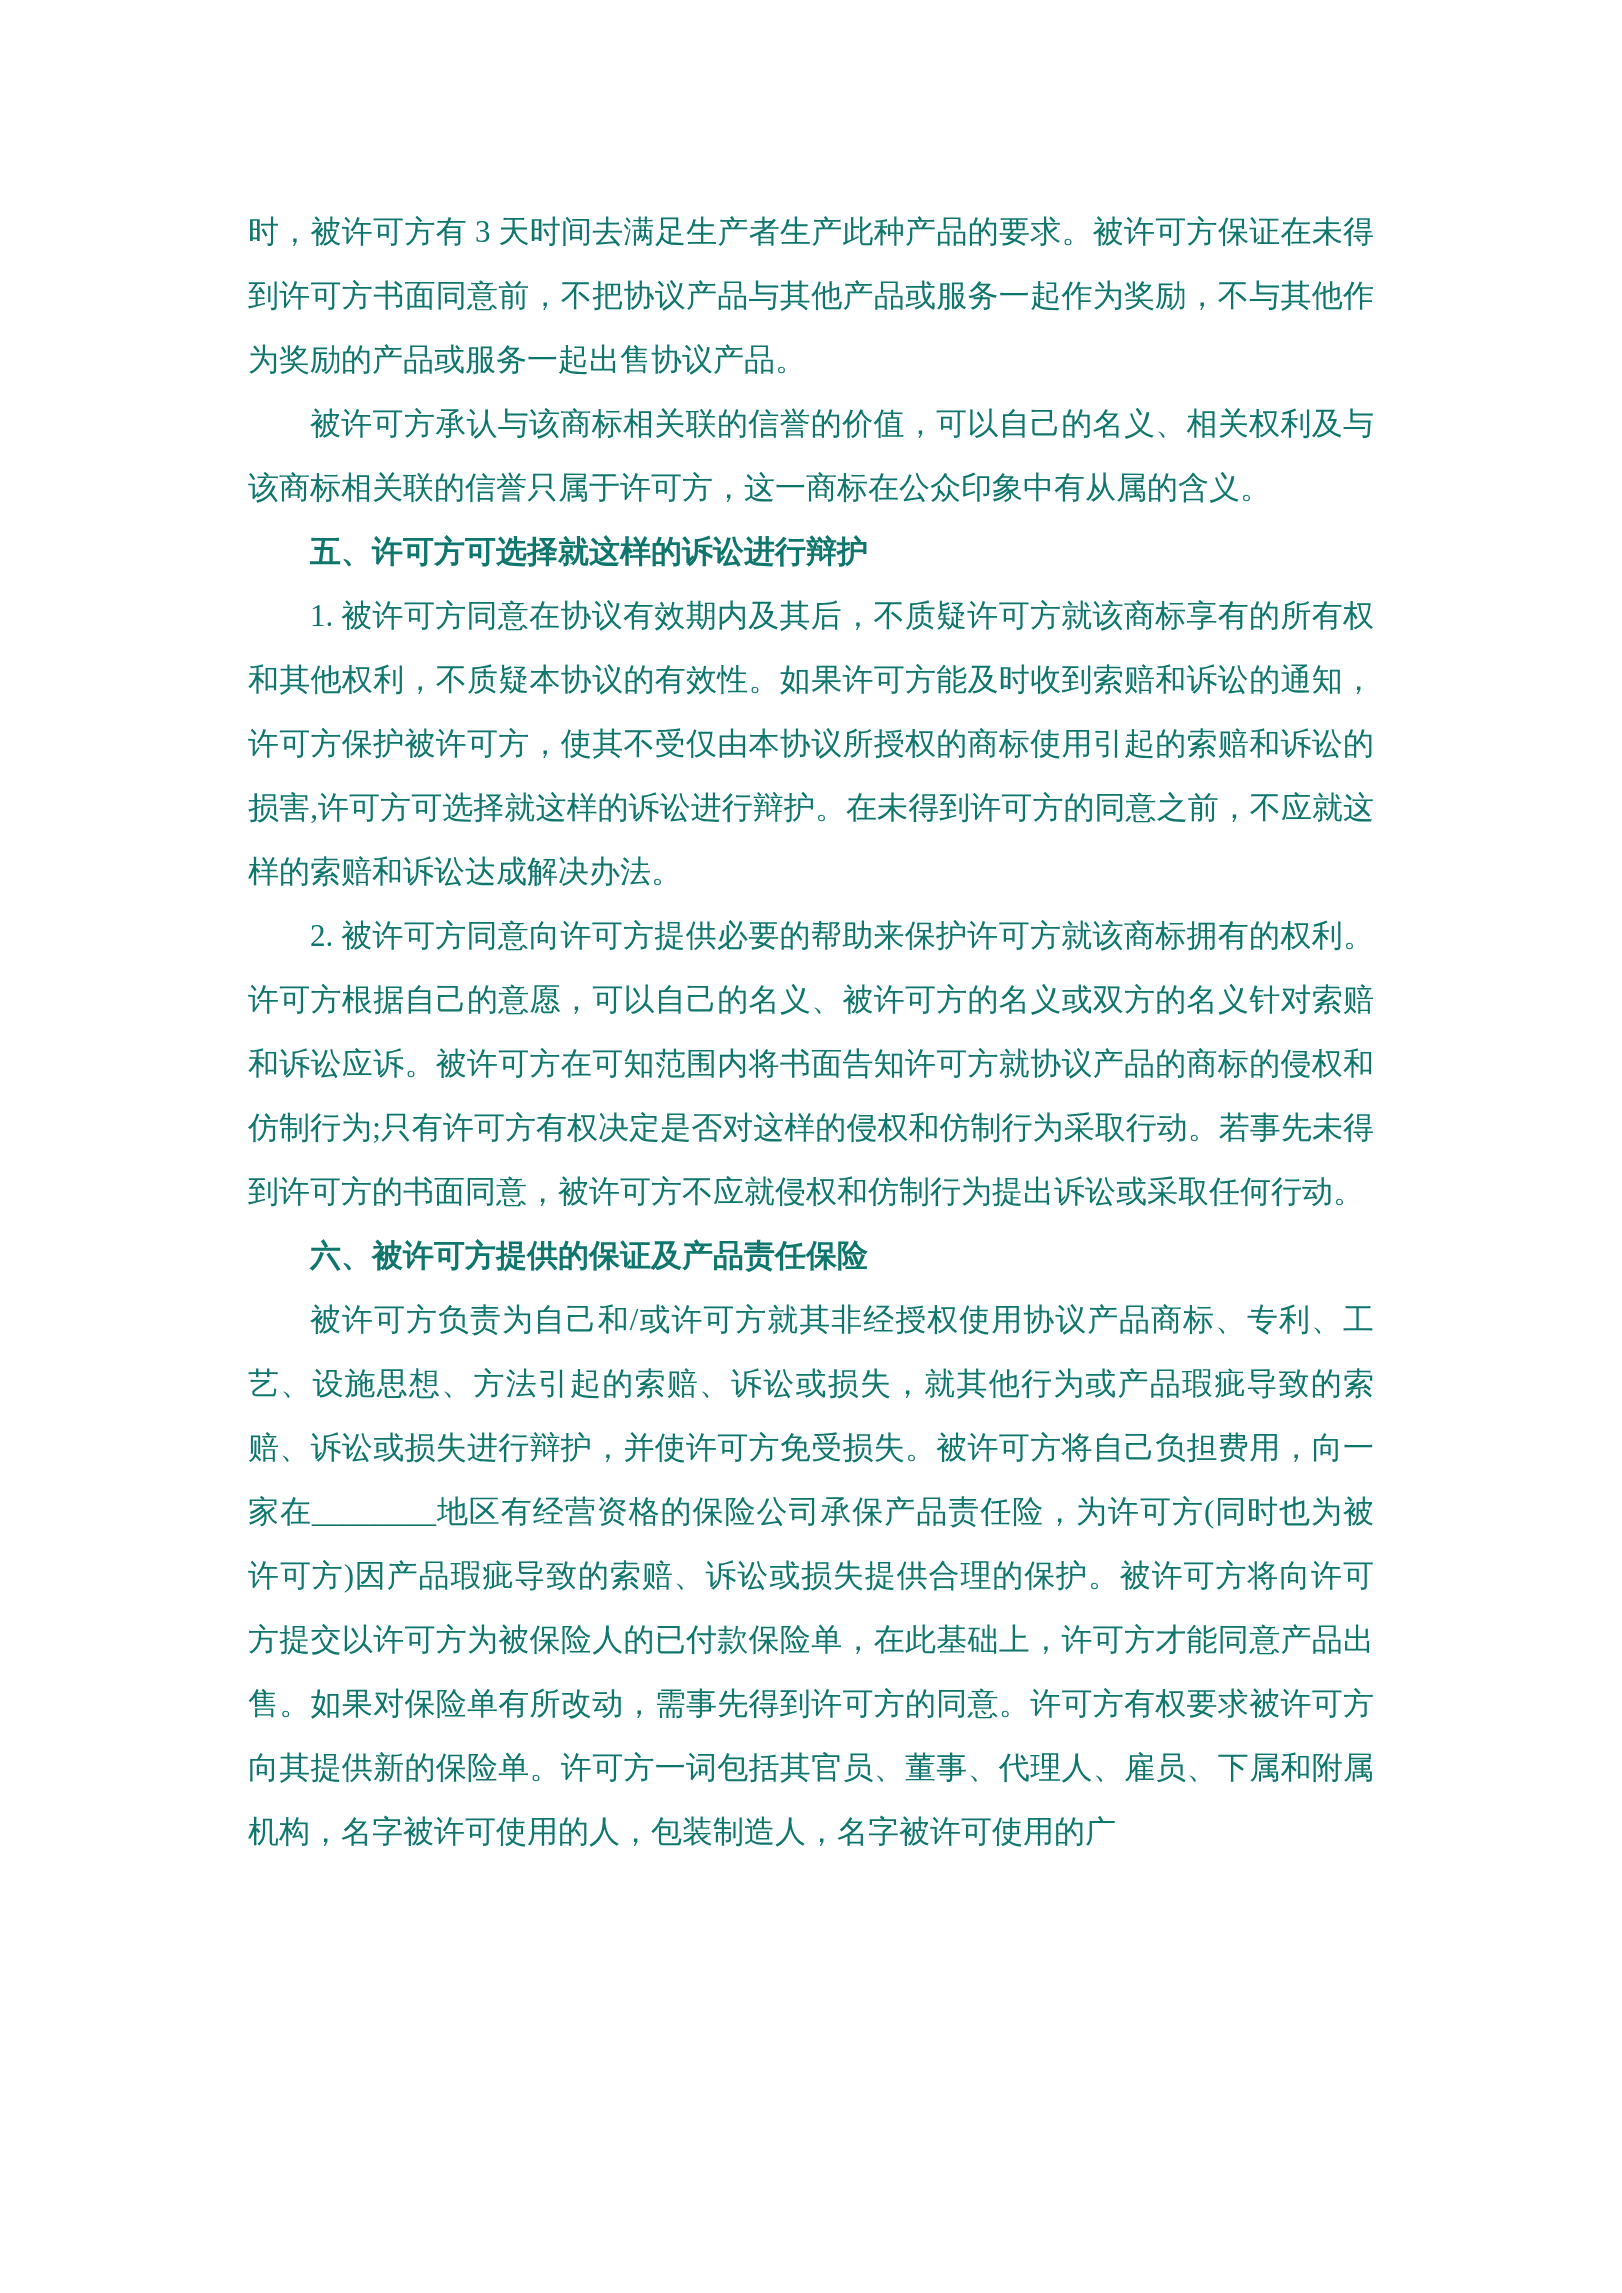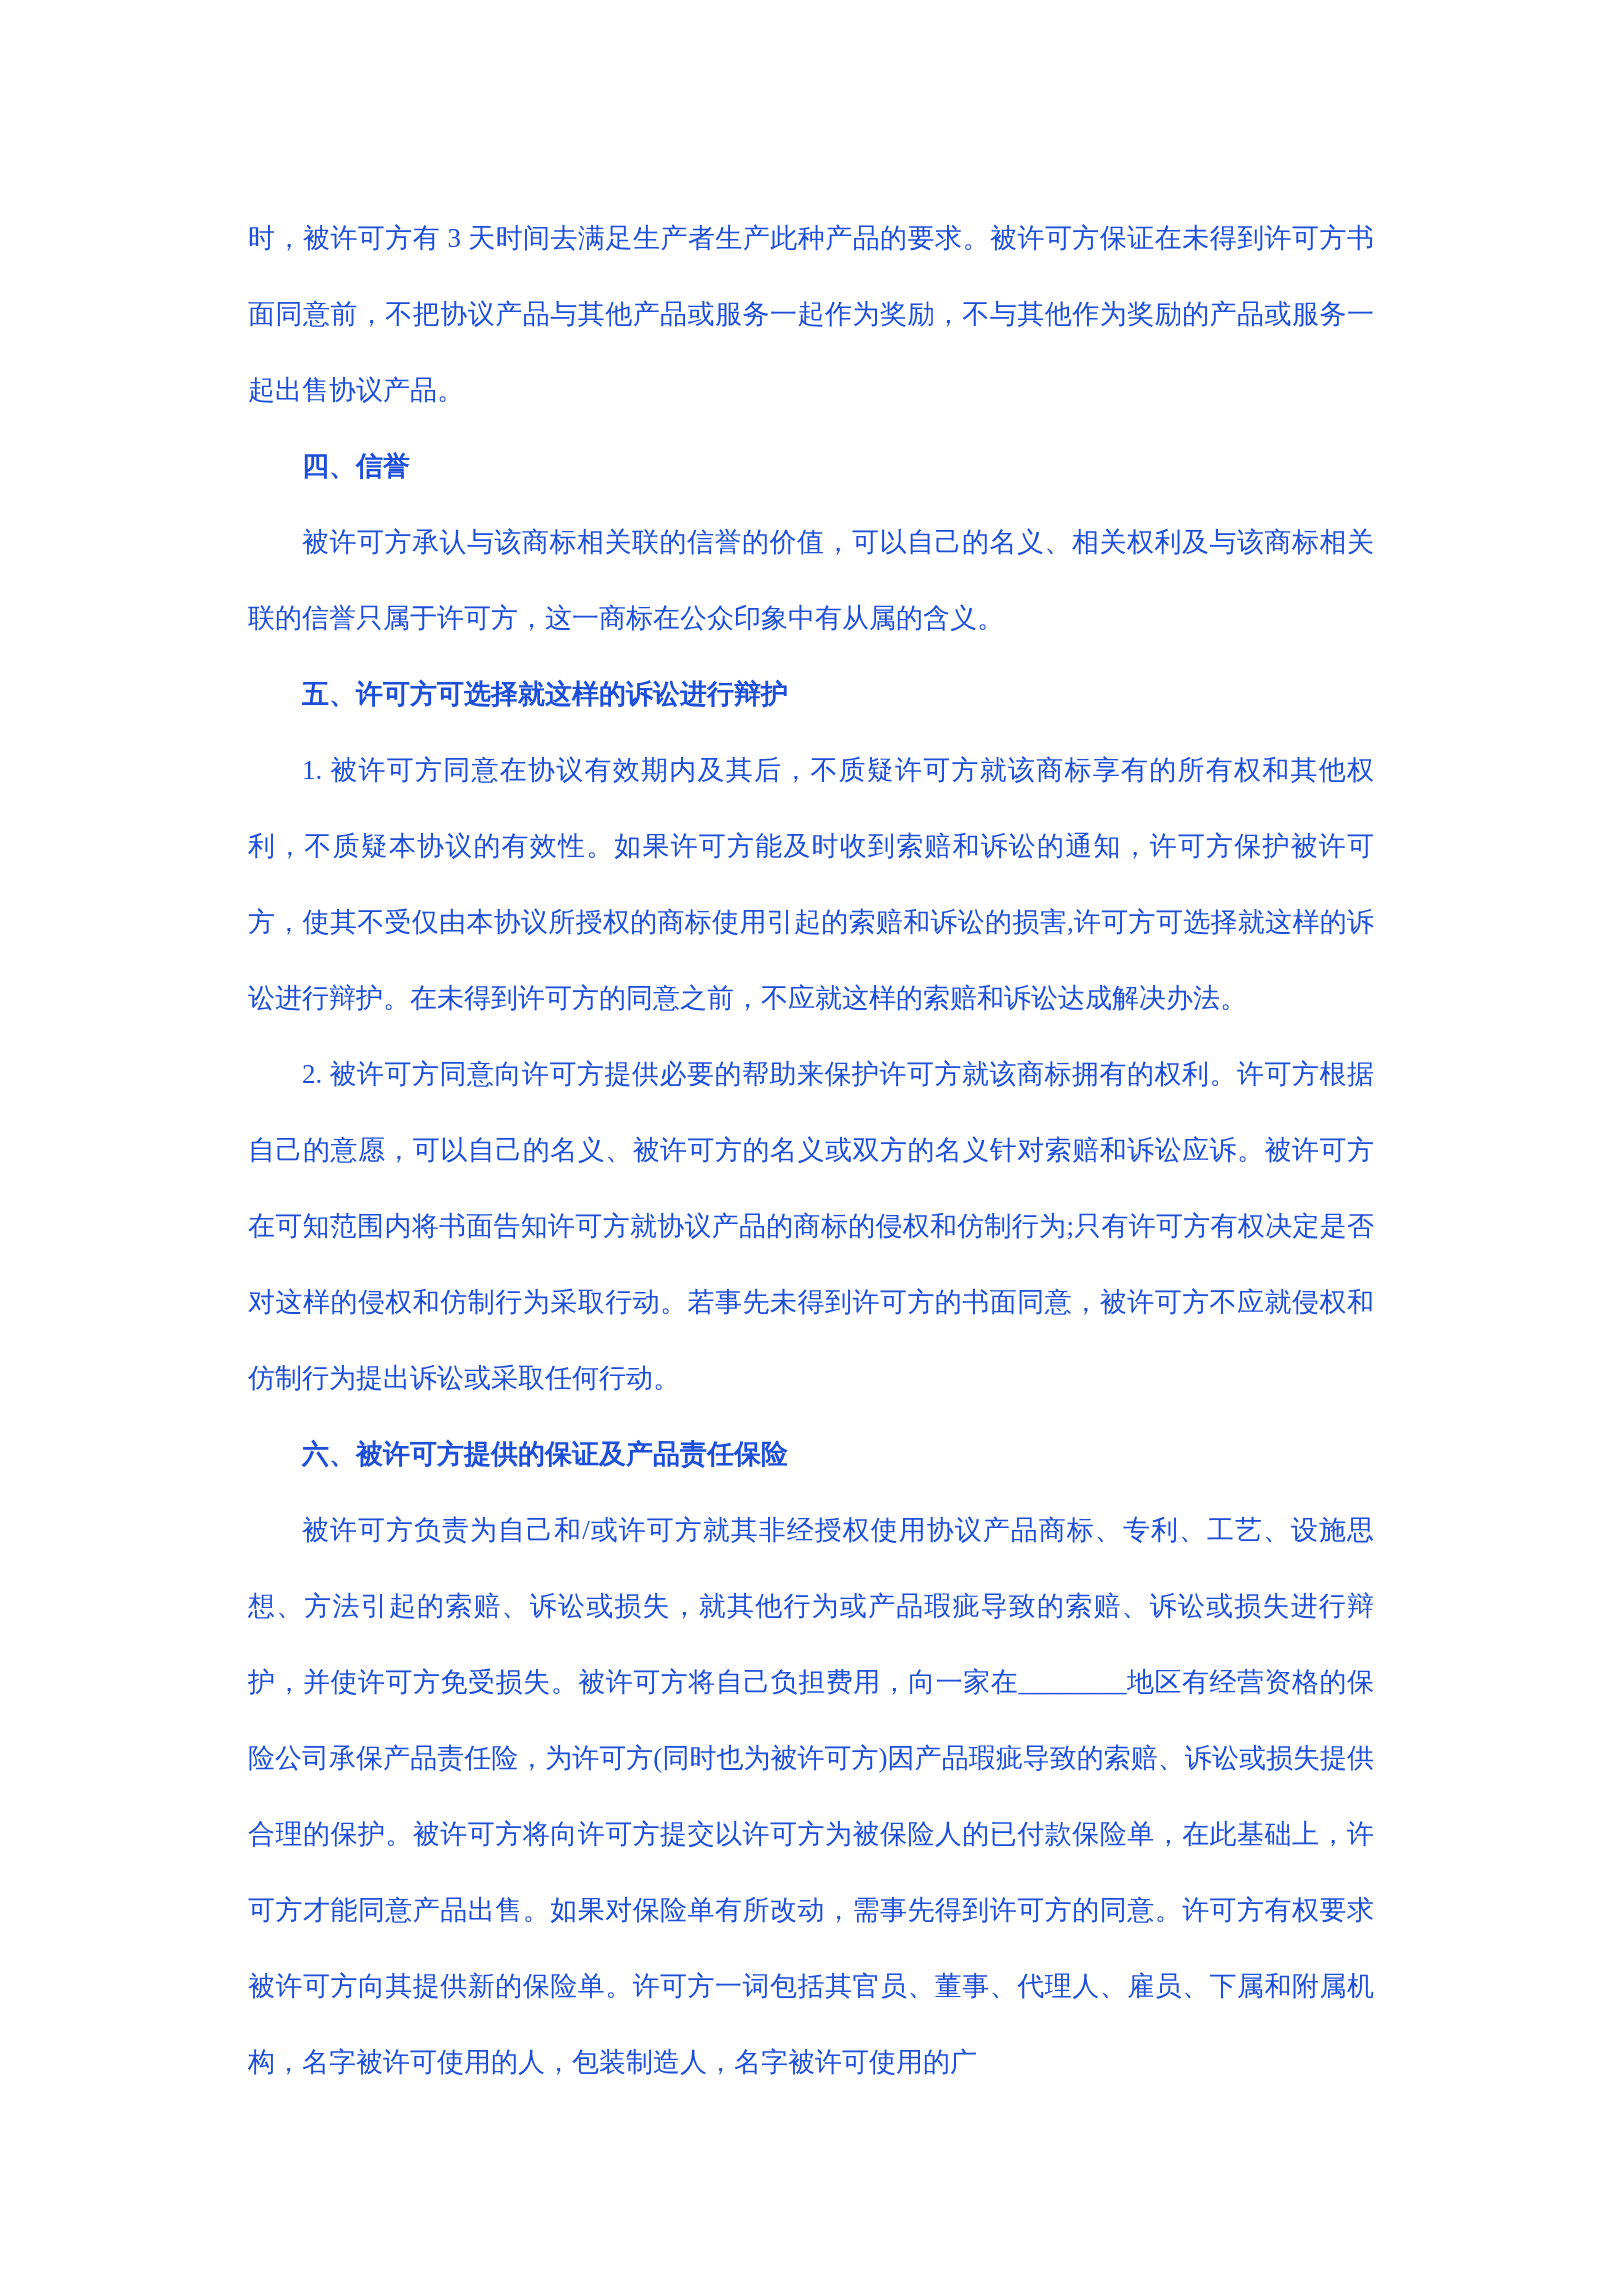--- a/index.html
+++ b/index.html
@@ -12,24 +12,24 @@
     width: 1623px;
     height: 2294px;
     background: #ffffff;
     overflow: hidden;
   }
   .doc-content {
     position: absolute;
     left: 248px;
     top: 200px;
     width: 1126px;
-    color: #1d4ed8;
+    color: #0f766e;
     font-family: "Liberation Serif", "DejaVu Serif", serif;
-    font-size: 27px;
-    line-height: 76px;
+    font-size: 31px;
+    line-height: 64px;
     text-align: justify;
     text-justify: inter-ideograph;
   }
   .doc-content p {
     margin: 0;
     padding: 0;
   }
   .para-indent {
     text-indent: 2em;
   }
@@ -42,21 +42,20 @@
   }
 </style>
 </head>
 <body>
 
 <div class="page">
   <div class="doc-content">
 
     <p class="para-noindent">时，被许可方有 3 天时间去满足生产者生产此种产品的要求。被许可方保证在未得到许可方书面同意前，不把协议产品与其他产品或服务一起作为奖励，不与其他作为奖励的产品或服务一起出售协议产品。</p>
 
-    <p class="section-heading">四、信誉</p>
 
     <p class="para-indent">被许可方承认与该商标相关联的信誉的价值，可以自己的名义、相关权利及与该商标相关联的信誉只属于许可方，这一商标在公众印象中有从属的含义。</p>
 
     <p class="section-heading">五、许可方可选择就这样的诉讼进行辩护</p>
 
     <p class="para-indent">1. 被许可方同意在协议有效期内及其后，不质疑许可方就该商标享有的所有权和其他权利，不质疑本协议的有效性。如果许可方能及时收到索赔和诉讼的通知，许可方保护被许可方，使其不受仅由本协议所授权的商标使用引起的索赔和诉讼的损害,许可方可选择就这样的诉讼进行辩护。在未得到许可方的同意之前，不应就这样的索赔和诉讼达成解决办法。</p>
 
     <p class="para-indent">2. 被许可方同意向许可方提供必要的帮助来保护许可方就该商标拥有的权利。许可方根据自己的意愿，可以自己的名义、被许可方的名义或双方的名义针对索赔和诉讼应诉。被许可方在可知范围内将书面告知许可方就协议产品的商标的侵权和仿制行为;只有许可方有权决定是否对这样的侵权和仿制行为采取行动。若事先未得到许可方的书面同意，被许可方不应就侵权和仿制行为提出诉讼或采取任何行动。</p>
 
     <p class="section-heading">六、被许可方提供的保证及产品责任保险</p>

